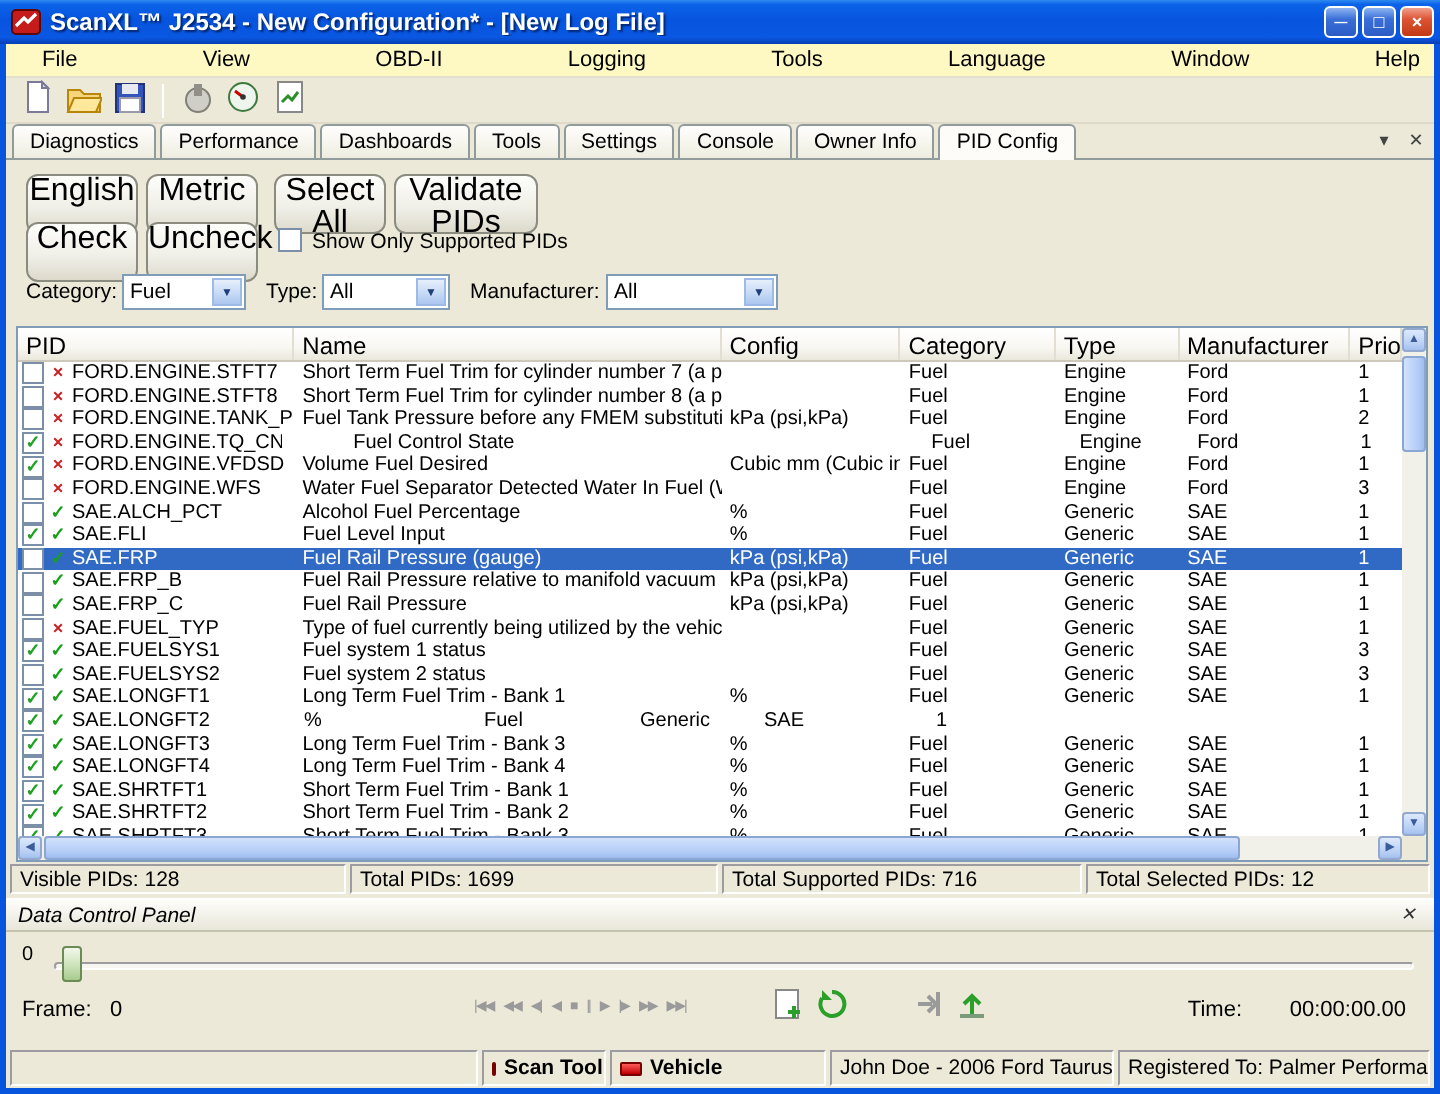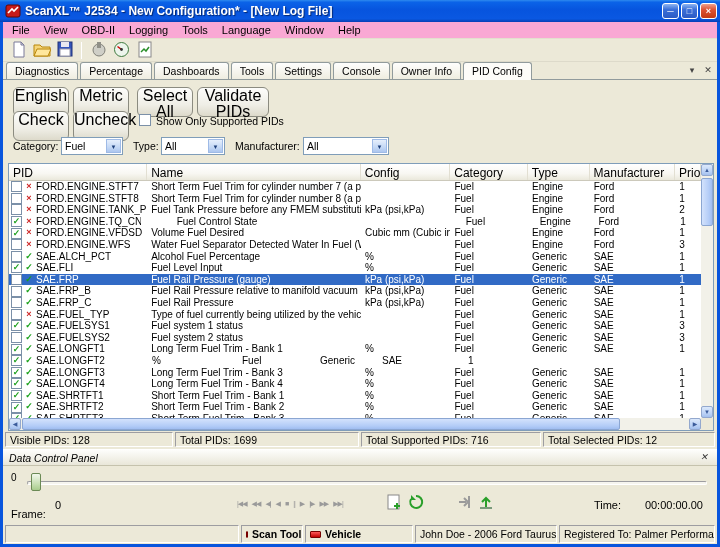--- a/index.html
+++ b/index.html
@@ -18,21 +18,21 @@
   .winbtns { display:flex; gap:2px; }
   .wbtn { width:17px; height:16px; border:1px solid #fff; border-radius:3px; color:#fff;
     font-size:9px; line-height:14px; text-align:center; font-weight:bold;
     background:linear-gradient(180deg,#8DB4F2 0%,#3A6FD8 40%,#2B5BC4 100%); cursor:default; }
   .wbtn.close { background:linear-gradient(180deg,#F0A08C 0%,#DD5334 40%,#C23A14 100%); }
 
   
   .client { position:absolute; left:3px; right:3px; top:22px; bottom:3px; background:#ECE9D8; }
 
   .menubar { position:absolute; left:0; right:0; top:0; height:17px; display:flex; align-items:center;
-    background:#f9a8d4; border-bottom:1px solid #E3E0CE; padding-left:2px; }
+    background:#fef9c3; border-bottom:1px solid #E3E0CE; padding-left:11px;justify-content:space-between; }
   .menu-item { padding:1px 7px; }
 
   .toolbar { position:absolute; left:0; right:0; top:17px; height:23px; display:flex; align-items:center;
     background:#ECE9D8; border-bottom:1px solid #DDDACA; padding-left:4px; }
   .tbtn { width:23px; height:21px; display:flex; align-items:center; justify-content:center; border:1px solid transparent; }
   .tsep { width:1px; height:17px; background:#C9C5B2; margin:0 5px; border-right:1px solid #fff; }
 
   
   .tabbar { position:absolute; left:0; right:0; top:40px; height:18px; }
   .tabbar::after { content:""; position:absolute; left:0; right:0; bottom:0; border-bottom:1px solid #919B9C; }
@@ -94,21 +94,21 @@
     background:linear-gradient(180deg,#FDFDFB 0%,#E9E7D9 100%); border-top:1px solid #fff; border-bottom:1px solid #C5C2AD;
     display:flex; align-items:center; padding:0 6px; font-size:10.5px;font-style:italic; }
   .dcp-header .dcp-title { flex:1; }
   .dcp-close { width:14px; height:14px; text-align:center; line-height:13px; font-size:9px; color:#333; }
   .dcp-body { position:absolute; left:0; right:0; top:444px; height:57px; background:#ECE9D8; }
   .slider-min { position:absolute; left:8px; top:6px; font-size:10px; }
   .slider-track { position:absolute; left:24px; right:10px; top:15px; height:4px; background:#F6F5EF;
     border:1px solid; border-color:#9D9DA1 #FFFFFF #FFFFFF #9D9DA1; border-radius:2px; }
   .slider-thumb { position:absolute; left:28px; top:7px; width:10px; height:18px; border:1px solid #6B8A55; border-radius:2px;
     background:linear-gradient(180deg,#F2F8EC 0%,#C8E0B4 60%,#A8CC8C 100%); }
-  .frame-label { position:absolute; left:8px; top:42px; }
+  .frame-label { position:absolute; left:8px; top:33px; }
   .frame-value { position:absolute; left:52px; top:33px; }
   .playbar { position:absolute; left:232px; top:31px; display:flex; gap:1px; }
   .pbtn { padding:1px 2px; font-size:7px; letter-spacing:-1px; color:#9A9A9A; line-height:11px; }
   .logbar { position:absolute; left:382px; top:28px; display:flex; gap:4px; align-items:center; }
   .logbar .gap { width:22px; }
   .lbtn { width:18px; height:18px; display:flex; align-items:center; justify-content:center; }
   .time-label { position:absolute; right:96px; top:33px; }
   .time-value { position:absolute; right:14px; top:33px; }
 
   
@@ -189,21 +189,21 @@
           <span><svg width="16" height="17" viewBox="0 0 16 17">
               <rect x="2" y="1" width="12" height="15" fill="#fff" stroke="#888"></rect>
               <path d="M4 11l3-3 2 2 3-4" stroke="#2A8F2A" fill="none" stroke-width="1.5"></path>
             </svg></span>
         </div>
       </div>
 
     <div class="tabbar">
       <div class="tabs">
           <div class="tab">Diagnostics</div>
-          <div class="tab">Percentage</div>
+          <div class="tab">Performance</div>
           <div class="tab">Dashboards</div>
           <div class="tab">Tools</div>
           <div class="tab">Settings</div>
           <div class="tab">Console</div>
           <div class="tab">Owner Info</div>
           <div class="tab active">PID Config</div>
         </div>
       <div class="tabctrl">
           <span>▾</span>
           <span>✕</span>

